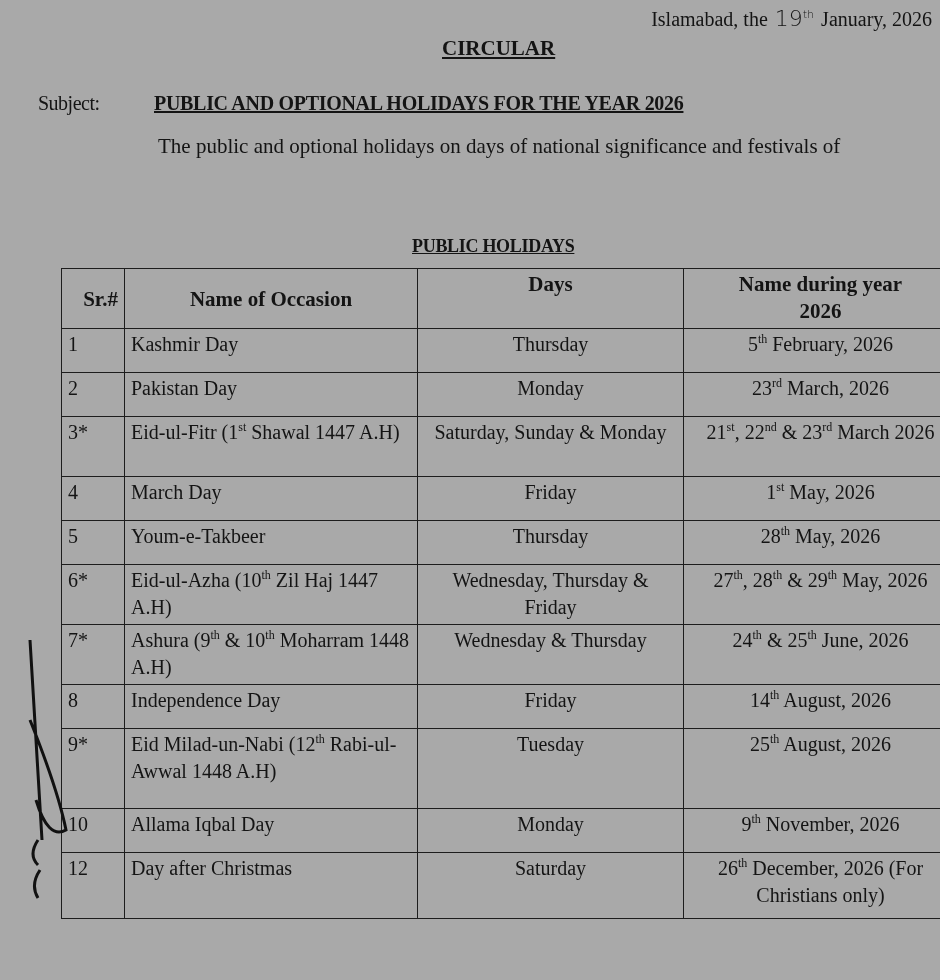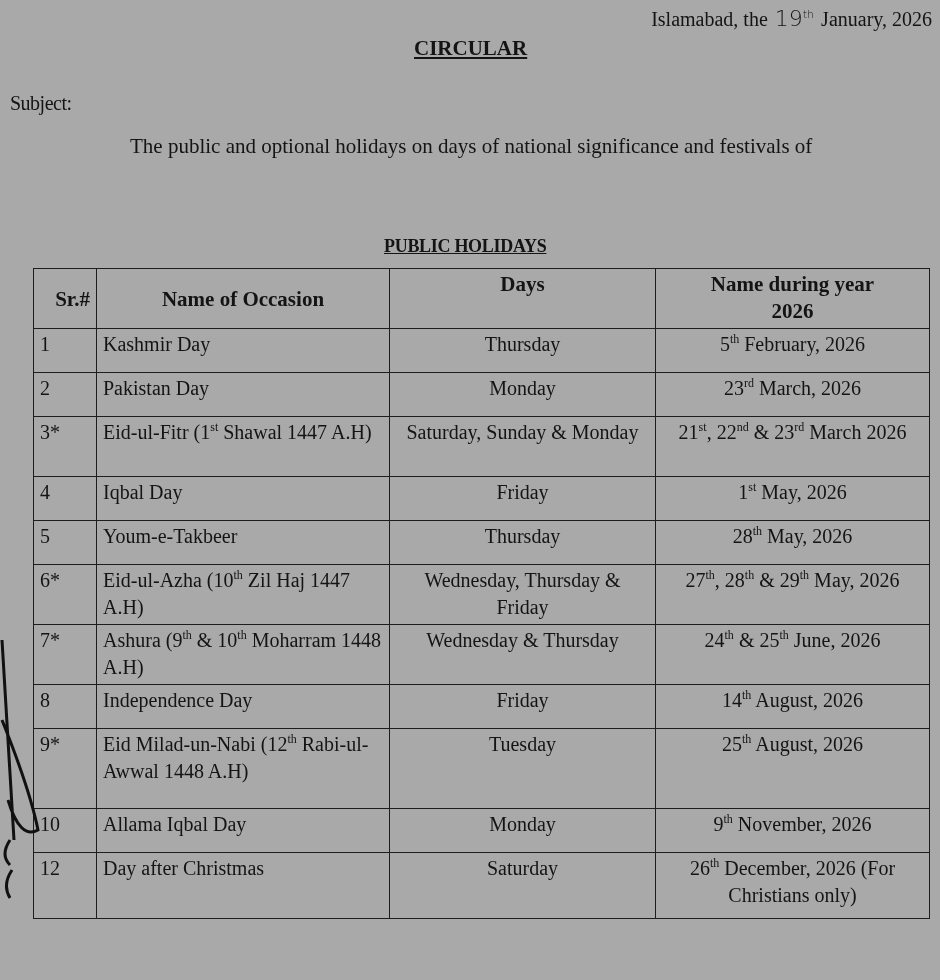--- a/index.html
+++ b/index.html
@@ -3,21 +3,21 @@
 <meta charset="utf-8">
 <style>
   html, body { margin: 0; padding: 0; }
   body {
     width: 940px; height: 980px; overflow: hidden;
     background: #a9a9a9;
     font-family: "Liberation Serif", "DejaVu Serif", serif;
     color: #141414;
     position: relative;
   }
-  .page { position: absolute; inset: 0; }
+  .page { position: absolute; inset: 0; margin-left: 28px; }
   .dateline {
     position: absolute; top: 6px; right: 8px;
     font-size: 20px;
   }
   .dateline .hand {
     font-family: "DejaVu Sans", sans-serif;
     font-size: 22px; font-weight: 300; margin: 0 2px;
   }
   .dateline .hand sup { font-size: 11px; }
   .circular {
@@ -71,20 +71,21 @@
   <div class="dateline">
     <span>Islamabad, the</span>
     <span class="hand"><span>19</span><sup>th</sup></span>
     <span>January, 2026</span>
   </div>
 
   <div class="circular">CIRCULAR</div>
 
   <div class="subject-row">
     <span class="subject-label">Subject:</span>
+    <span class="subject-title">PUBLIC AND OPTIONAL HOLIDAYS FOR THE YEAR 2026</span>
   </div>
 
   <div class="para1">The public and optional holidays on days of national significance and festivals of</div>
 
   <div class="table-title">PUBLIC HOLIDAYS</div>
 
   <table>
     <thead>
       <tr style="height:60px">
         <th class="sr">Sr.#</th>
@@ -110,21 +111,21 @@
           <td class="c">23<sup>rd</sup> March, 2026</td>
         </tr>
         <tr style="height: 60px;">
           <td>3*</td>
           <td>Eid-ul-Fitr (1<sup>st</sup> Shawal 1447 A.H)</td>
           <td class="c">Saturday, Sunday &amp; Monday</td>
           <td class="c">21<sup>st</sup>, 22<sup>nd</sup> &amp; 23<sup>rd</sup> March 2026</td>
         </tr>
         <tr style="height: 44px;">
           <td>4</td>
-          <td>Iqbal Day</td>
+          <td>March Day</td>
           <td class="c">Friday</td>
           <td class="c">1<sup>st</sup> May, 2026</td>
         </tr>
         <tr style="height: 44px;">
           <td>5</td>
           <td>Youm-e-Takbeer</td>
           <td class="c">Thursday</td>
           <td class="c">28<sup>th</sup> May, 2026</td>
         </tr>
         <tr style="height: 60px;">

